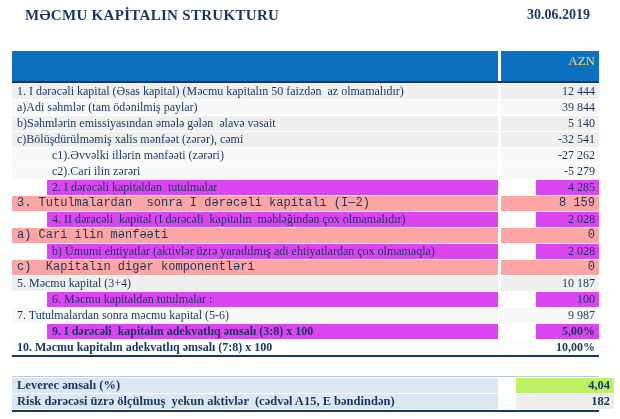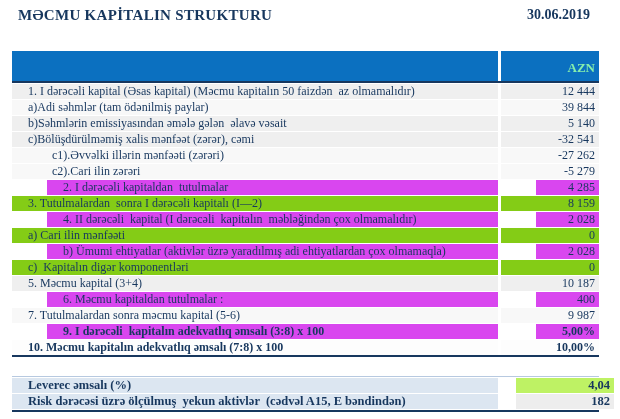--- a/index.html
+++ b/index.html
@@ -1,42 +1,42 @@
 <!DOCTYPE html>
 <html><head>
 <meta charset="utf-8">
 <style>
   html,body{margin:0;padding:0;}
   body{
     width:620px;height:419px;overflow:hidden;background:#ffffff;
     font-family:"Liberation Serif", serif;color:#17375E;
   }
   .titlebar{display:flex;justify-content:space-between;align-items:flex-start;
-    padding:7px 30px 0 18px;}
+    padding:7px 30px 0 25px;}
   .title{font-size:15px;font-weight:bold;letter-spacing:.3px;}
   .date{font-size:14px;font-weight:bold;text-align:center;}
 
   .maintable{margin:27px 0 0 12px;width:587px;border-bottom:2px solid #17375E;}
   .thead{display:grid;grid-template-columns:486px 98px;column-gap:3px;height:30px;
     border-bottom:2px solid #17375E;}
   .th{background:#0B70C0;}
-  .th.valuecell{color:#86efac;font-weight:bold;font-size:13px;
-    display:flex;align-items:flex-end;justify-content:flex-end;padding:0 4px 5px 0;}
+  .th.valuecell{color:#fde047;font-weight:normal;font-size:13px;
+    display:flex;align-items:flex-end;justify-content:flex-end;padding:0 4px 12px 0;}
 
   .row{display:grid;grid-template-columns:486px 98px;column-gap:3px;margin-top:1px;}
   .cell{font-size:12px;line-height:15px;height:15px;overflow:hidden;}
-  .labelcell{padding-left:16px;white-space:pre;}
+  .labelcell{padding-left:5px;white-space:pre;}
   .valuecell{text-align:right;padding-right:4px;}
   .row.indent .labelcell{padding-left:40px;}
   .row.bold .cell{font-weight:bold;}
 
   .t-g1{background:#EFEFEF;}
   .t-g2{background:#F8F8F8;}
   .t-b1{background:#d946ef;margin-left:35px;}
-  .t-b2{background:#84cc16;}
+  .t-b2{background:#fca5a5;font-family:Liberation Mono, monospace;}
   .t-w{background:#FDFDFD;}
 
   .footertable{margin:19px 0 0 12px;width:587px;border-bottom:2px solid #17375E;
     border-top:1px solid #B7C9E0;}
   .frow{display:grid;grid-template-columns:486px 98px;column-gap:18px;margin:1px 0;}
   .frow .cell{font-weight:bold;font-size:12.5px;line-height:15px;height:15px;}
   .frow .labelcell{background:#DCE6F1;}
   .f-v1{background:#bef264;}
   .f-v2{background:#EDEDED;padding-left:46px;}
 </style>
@@ -101,21 +101,21 @@
       <div class="row">
         <div class="cell labelcell t-b2">c)  Kapitalın digər komponentləri</div>
         <div class="cell valuecell t-b2">0</div>
       </div>
       <div class="row">
         <div class="cell labelcell t-g1">5. Məcmu kapital (3+4)</div>
         <div class="cell valuecell t-g1">10 187</div>
       </div>
       <div class="row">
         <div class="cell labelcell t-b1">6. Məcmu kapitaldan tutulmalar :</div>
-        <div class="cell valuecell t-b1">400</div>
+        <div class="cell valuecell t-b1">100</div>
       </div>
       <div class="row">
         <div class="cell labelcell t-g2">7. Tutulmalardan sonra məcmu kapital (5-6)</div>
         <div class="cell valuecell t-g2">9 987</div>
       </div>
       <div class="row bold">
         <div class="cell labelcell t-b1">9. I dərəcəli  kapitalın adekvatlıq əmsalı (3:8) x 100</div>
         <div class="cell valuecell t-b1">5,00%</div>
       </div>
       <div class="row bold">

